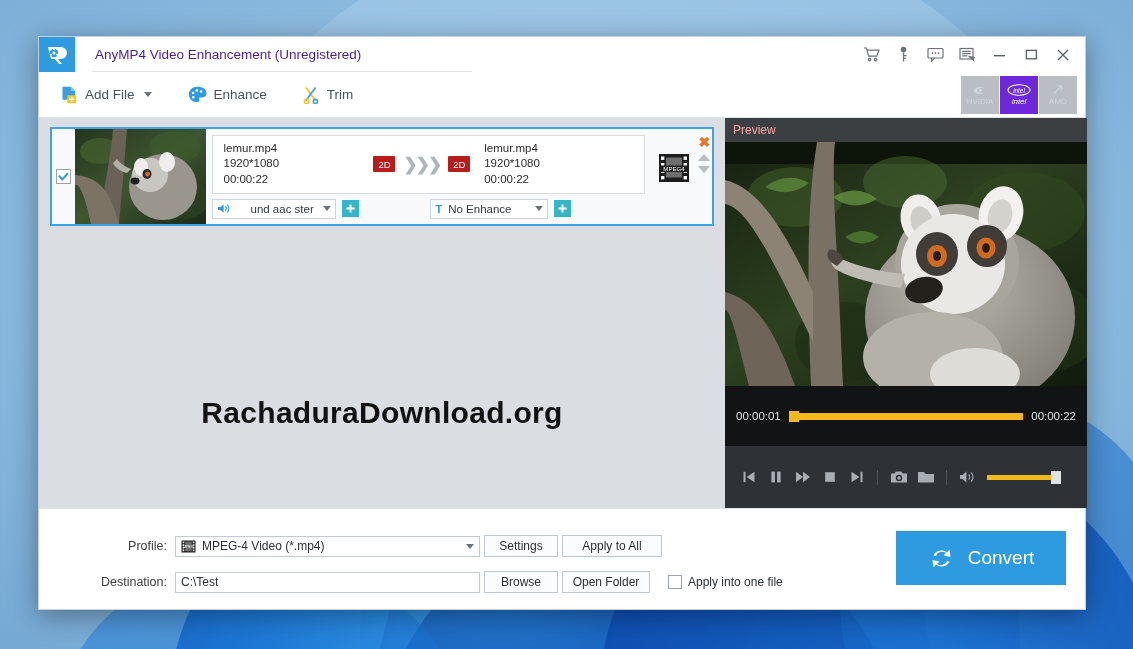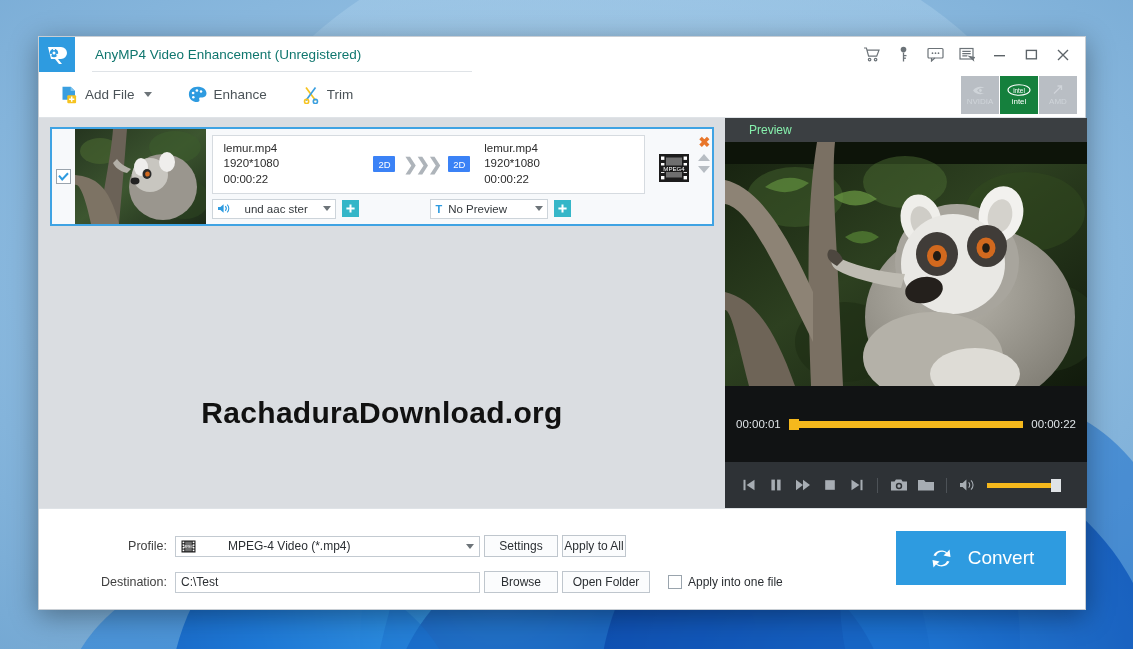--- a/index.html
+++ b/index.html
@@ -16,59 +16,59 @@
     position:absolute;left:38px;top:36px;width:1048px;height:574px;
     background:#ffffff;
     box-shadow:0 6px 26px rgba(0,0,0,.36);
     display:flex;flex-direction:column;
     border:1px solid #c8ced4;
     box-sizing:border-box;
   }
   
   #titlebar{height:35px;display:flex;align-items:stretch;background:#ffffff;position:relative;flex:0 0 auto;}
   #app-logo{width:36px;background:#2e9be0;display:flex;align-items:center;justify-content:center;}
-  #title-text{flex:1;display:flex;align-items:center;padding-left:20px;font-size:13.5px;color:#0f766e;}
+  #title-text{flex:1;display:flex;align-items:center;padding-left:20px;font-size:13.5px;color:#4c1d95;}
   #title-underline{position:absolute;left:53px;right:613px;bottom:0;height:1px;background:#dfe3e7;}
   #win-icons{display:flex;align-items:center;gap:0;padding-right:6px;}
   .ticon{width:32px;height:34px;display:flex;align-items:center;justify-content:center;color:#6c7378;}
   
   #toolbar{height:45px;background:#fff;display:flex;align-items:center;position:relative;border-bottom:1px solid #dfe3e7;flex:0 0 auto;}
   .tbtn{display:flex;align-items:center;gap:7px;padding:0 14px;height:36px;margin-left:8px;font-size:13.5px;color:#4b5358;cursor:default;}
   .caret{width:0;height:0;border-left:4px solid transparent;border-right:4px solid transparent;border-top:5px solid #6d7479;margin-left:2px;}
   #gpu-group{position:absolute;right:8px;top:4px;display:flex;gap:1px;}
   .gpu{width:38px;height:38px;background:#b9bec4;display:flex;flex-direction:column;align-items:center;justify-content:center;gap:1px;color:#cfd4d9;font-size:8px;}
-  .gpu.on{background:#15803d;color:#ffffff;}
+  .gpu.on{background:#6d28d9;color:#ffffff;font-style:italic;}
   
   #body-split{flex:1;display:flex;min-height:0;}
   #left-pane{width:686px;background:#dadde1;display:flex;flex-direction:column;position:relative;}
   
   #file-row{margin:9px 11px 0 11px;height:99px;border:2px solid #3fa3e3;background:#f7f9fb;display:flex;align-items:center;box-sizing:border-box;}
   #row-check{width:34px;display:flex;align-items:center;justify-content:center;}
   .chkbox{width:13px;height:13px;border:1px solid #9aa4ad;background:#fff;display:flex;align-items:center;justify-content:center;}
   #thumb{width:131px;height:95px;flex:0 0 auto;overflow:hidden;position:relative;background:#23331f;}
   #rowmid{flex:1;display:flex;flex-direction:column;justify-content:center;padding:0 6px;height:95px;}
   #infobox{border:1px solid #d6dbe0;background:#fff;height:59px;display:flex;align-items:center;padding:0 10px;box-sizing:border-box;}
   .meta{font-size:11.5px;line-height:15.5px;color:#2b2b2b;width:150px;}
-  .badge2d{width:22px;height:16px;background:#3b82f6;color:#fff;font-size:9.5px;display:flex;align-items:center;justify-content:center;border-radius:1px;}
+  .badge2d{width:22px;height:16px;background:#b91c1c;color:#fff;font-size:9.5px;display:flex;align-items:center;justify-content:center;border-radius:1px;}
   .chev{color:#aeb4ba;font-size:17px;letter-spacing:-2px;margin:0 8px;font-weight:bold;}
   #rowselects{display:flex;align-items:center;margin-top:5px;gap:6px;}
   .selbox{height:20px;border:1px solid #cdd4da;background:#fff;display:flex;align-items:center;padding:0 4px;font-size:11.5px;color:#33383c;box-sizing:border-box;}
   .plusbtn{width:17px;height:17px;background:#35b6c8;color:#fff;display:flex;align-items:center;justify-content:center;font-size:14px;line-height:1;}
   #rowright{width:66px;display:flex;align-items:flex-start;justify-content:center;height:95px;padding-top:22px;box-sizing:border-box;}
   #rowarrows{width:22px;display:flex;flex-direction:column;align-items:center;height:95px;padding-top:6px;gap:5px;box-sizing:border-box;}
   .xmark{color:#e8762a;font-size:14px;font-weight:bold;line-height:1;}
   .arr{width:0;height:0;border-left:6px solid transparent;border-right:6px solid transparent;}
   .arr.up{border-bottom:7px solid #b7bdc3;}
   .arr.dn{border-top:7px solid #b7bdc3;}
   #watermark{position:absolute;left:0;right:0;top:278px;text-align:center;font-size:30px;font-weight:bold;color:#111;letter-spacing:.3px;}
   
   #preview{width:362px;background:#111314;display:flex;flex-direction:column;}
-  #preview-head{height:24px;background:#3b3f42;color:#86efac;font-size:12px;display:flex;align-items:center;padding-left:24px;}
+  #preview-head{height:24px;background:#3b3f42;color:#fca5a5;font-size:12px;display:flex;align-items:center;padding-left:8px;}
   #video-wrap{height:244px;position:relative;overflow:hidden;background:#000;}
-  #seekrow{height:44px;display:flex;align-items:center;gap:8px;padding:16px 11px;background:#111314;color:#dfe4e8;font-size:11.5px;}
+  #seekrow{height:44px;display:flex;align-items:center;gap:8px;padding:8px 11px;background:#111314;color:#dfe4e8;font-size:11.5px;}
   #seektrack{flex:1;height:7px;background:#f5b81c;position:relative;}
   #seekhandle{position:absolute;left:0;top:-2px;width:10px;height:11px;background:#f5b81c;}
   #ctrlrow{flex:1;display:flex;align-items:center;gap:0;padding:0 10px;background:#2e3236;}
   .pbtn{width:27px;height:26px;display:flex;align-items:center;justify-content:center;color:#a7adb3;}
   .vsep{width:1px;height:15px;background:#4d5257;margin:0 7px;}
   #voltrack{width:72px;height:5px;background:#f5b81c;margin-left:6px;position:relative;}
   #volhandle{position:absolute;right:-2px;top:-4px;width:10px;height:13px;background:#dfe3e6;}
   
   #bottom{height:100px;background:#ffffff;border-top:1px solid #dfe3e7;position:relative;flex:0 0 auto;}
   .brow{display:flex;align-items:center;position:absolute;left:56px;}
@@ -300,31 +300,31 @@
             </div>
           </div>
 
           <div id="rowselects">
             <div class="selbox" style="width:124px;">
               <svg width="13" height="11" viewBox="0 0 13 11" style="flex:0 0 auto">
                 <path d="M1 4 h2.4 L6.6 1.2 v8.6 L3.4 7 H1 z" fill="#2e9be0"></path>
                 <path d="M8.3 3.2 a3.4 3.4 0 0 1 0 4.6" stroke="#2e9be0" stroke-width="1.1" fill="none"></path>
                 <path d="M10.2 1.6 a5.6 5.6 0 0 1 0 7.8" stroke="#2e9be0" stroke-width="1.1" fill="none"></path>
               </svg>
-              <span style="flex:1;margin-left:14px;">und aac ster</span>
+              <span style="flex:1;margin-left:20px;">und aac ster</span>
               <span class="caret"></span>
             </div>
             <div class="plusbtn">
               <svg width="11" height="11" viewBox="0 0 11 11">
                   <path d="M5.5 1.4 v8.2 M1.4 5.5 h8.2" stroke="#fff" stroke-width="2"></path>
                 </svg>
             </div>
             <div class="selbox" style="width:118px;margin-left:65px;">
               <span style="color:#2e9be0;font-weight:bold;font-size:11px;">T</span>
-              <span style="flex:1;margin-left:6px;">No Preview</span>
+              <span style="flex:1;margin-left:6px;">No Enhance</span>
               <span class="caret"></span>
             </div>
             <div class="plusbtn">
               <svg width="11" height="11" viewBox="0 0 11 11">
                   <path d="M5.5 1.4 v8.2 M1.4 5.5 h8.2" stroke="#fff" stroke-width="2"></path>
                 </svg>
             </div>
           </div>
         </div>
 
@@ -491,25 +491,25 @@
               <rect x="1.6" y="7" width="1.7" height="1.6"></rect>
               <rect x="1.6" y="9.6" width="1.7" height="1.6"></rect>
               <rect x="11.7" y="1.6" width="1.7" height="1.6"></rect>
               <rect x="11.7" y="4.3" width="1.7" height="1.6"></rect>
               <rect x="11.7" y="7" width="1.7" height="1.6"></rect>
               <rect x="11.7" y="9.6" width="1.7" height="1.6"></rect>
             </g>
           <rect x="4.2" y="1.6" width="6.6" height="9.7" fill="#6f6f6f"></rect>
           <text x="7.5" y="8.2" font-size="3.5" fill="#fff" text-anchor="middle" font-family="Liberation Sans, sans-serif">MPEG</text>
         </svg>
-        <span style="flex:1;margin-left:26px;">MPEG-4 Video (*.mp4)</span>
+        <span style="flex:1;">MPEG-4 Video (*.mp4)</span>
         <span class="caret"></span>
       </span>
       <span class="bbtn" style="width:74px;">Settings</span>
-      <span class="bbtn" style="width:64px;">Apply to All</span>
+      <span class="bbtn" style="width:100px;">Apply to All</span>
     </div>
 
     <div class="brow" style="top:62px;">
       <span class="blabel">Destination:</span>
       <span class="bfield" style="width:305px;">
         <span>C:\Test</span>
       </span>
       <span class="bbtn" style="width:74px;">Browse</span>
       <span class="bbtn" style="width:88px;text-align:right;">Open Folder</span>
       <span id="merge-wrap">

